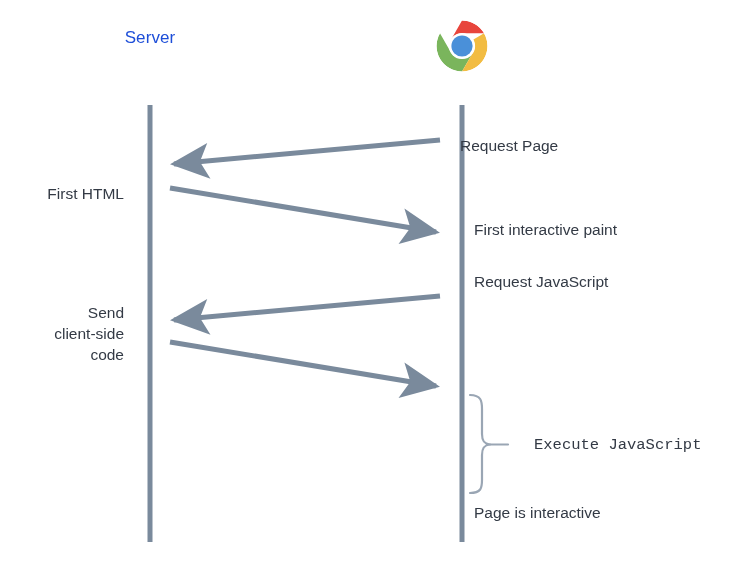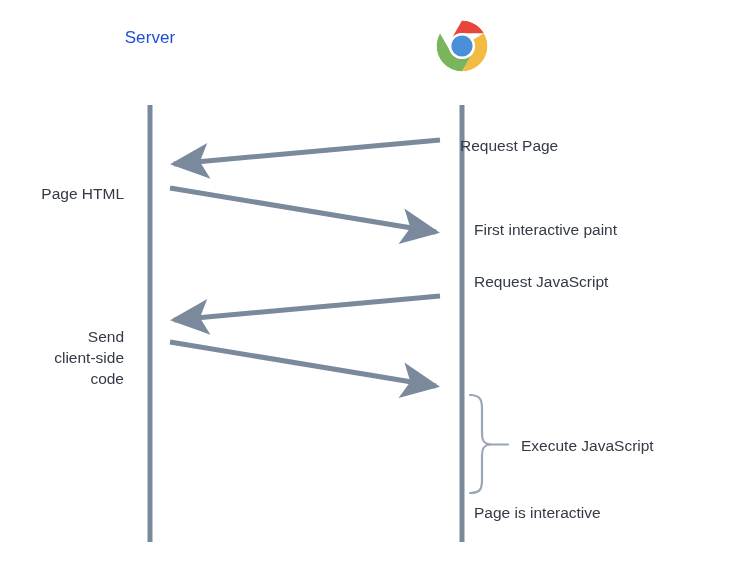--- a/index.html
+++ b/index.html
@@ -72,25 +72,25 @@
     color: #333a45;
     line-height: 21px;
     white-space: pre-line;
   }
   .msg-right { text-align: left; }
   .msg-left  { text-align: right; }
 
   #label-request-page      { left: 460px; top: 135px; }
   #label-fcp               { left: 474px; top: 219px; }
   #label-request-js        { left: 474px; top: 271px; }
-  #label-execute-js        { left: 521px; top: 435px; }
+  #label-execute-js        { left: 534px; top: 435px; font-family: Liberation Mono, monospace; }
   #label-page-interactive  { left: 474px; top: 502px; }
 
   #label-send-html  { right: 614px; top: 183px; }
-  #label-send-cs    { right: 614px; top: 302px; margin-top: 24px; }
+  #label-send-cs    { right: 614px; top: 302px; }
 
   svg.diagram-layer {
     position: absolute;
     left: 0; top: 0;
     width: 738px; height: 568px;
   }
 </style>
 </head>
 <body>
 
@@ -155,21 +155,21 @@
              C482,488 481,493 470,493" fill="none" stroke="#9aa6b4" stroke-width="2.2" stroke-linecap="round" stroke-linejoin="round"></path>
     <line x1="490" y1="444.5" x2="508" y2="444.5" stroke="#9aa6b4" stroke-width="2.2" stroke-linecap="round"></line>
   </svg>
 
   <div class="msg-label msg-right" id="label-request-page">Request Page</div>
 
   <div class="msg-label msg-right" id="label-fcp">First interactive paint</div>
 
   <div class="msg-label msg-right" id="label-request-js">Request JavaScript</div>
 
-  <div class="msg-label msg-left" id="label-send-html">Page HTML</div>
+  <div class="msg-label msg-left" id="label-send-html">First HTML</div>
 
   <div class="msg-label msg-left" id="label-send-cs">Send
 client-side
 code</div>
 
   <div class="msg-label msg-right" id="label-execute-js">Execute JavaScript</div>
 
   <div class="msg-label msg-right" id="label-page-interactive">Page is interactive</div>
 
 </div>

